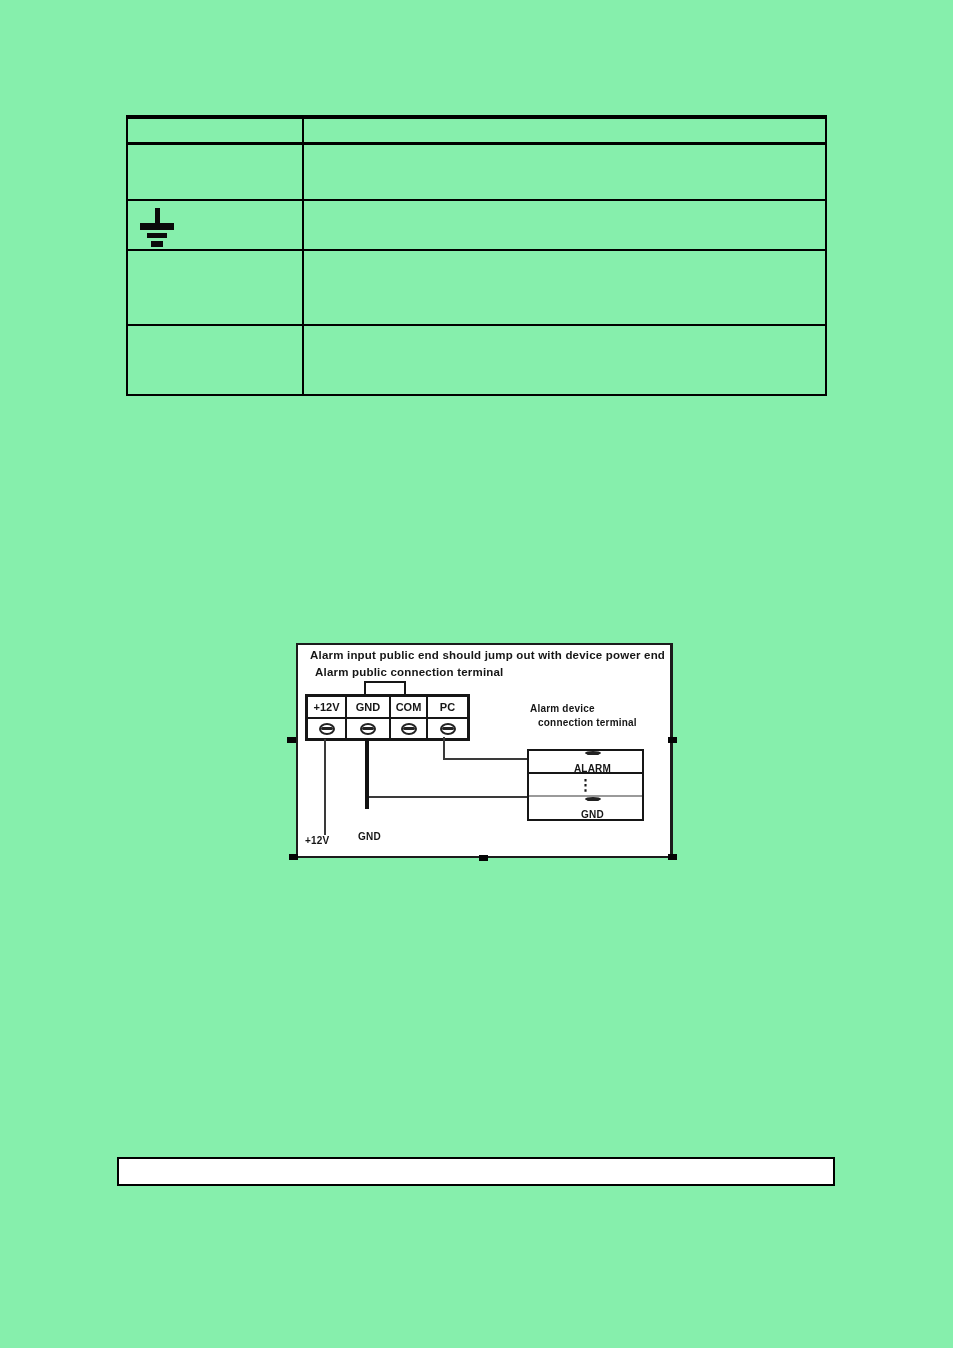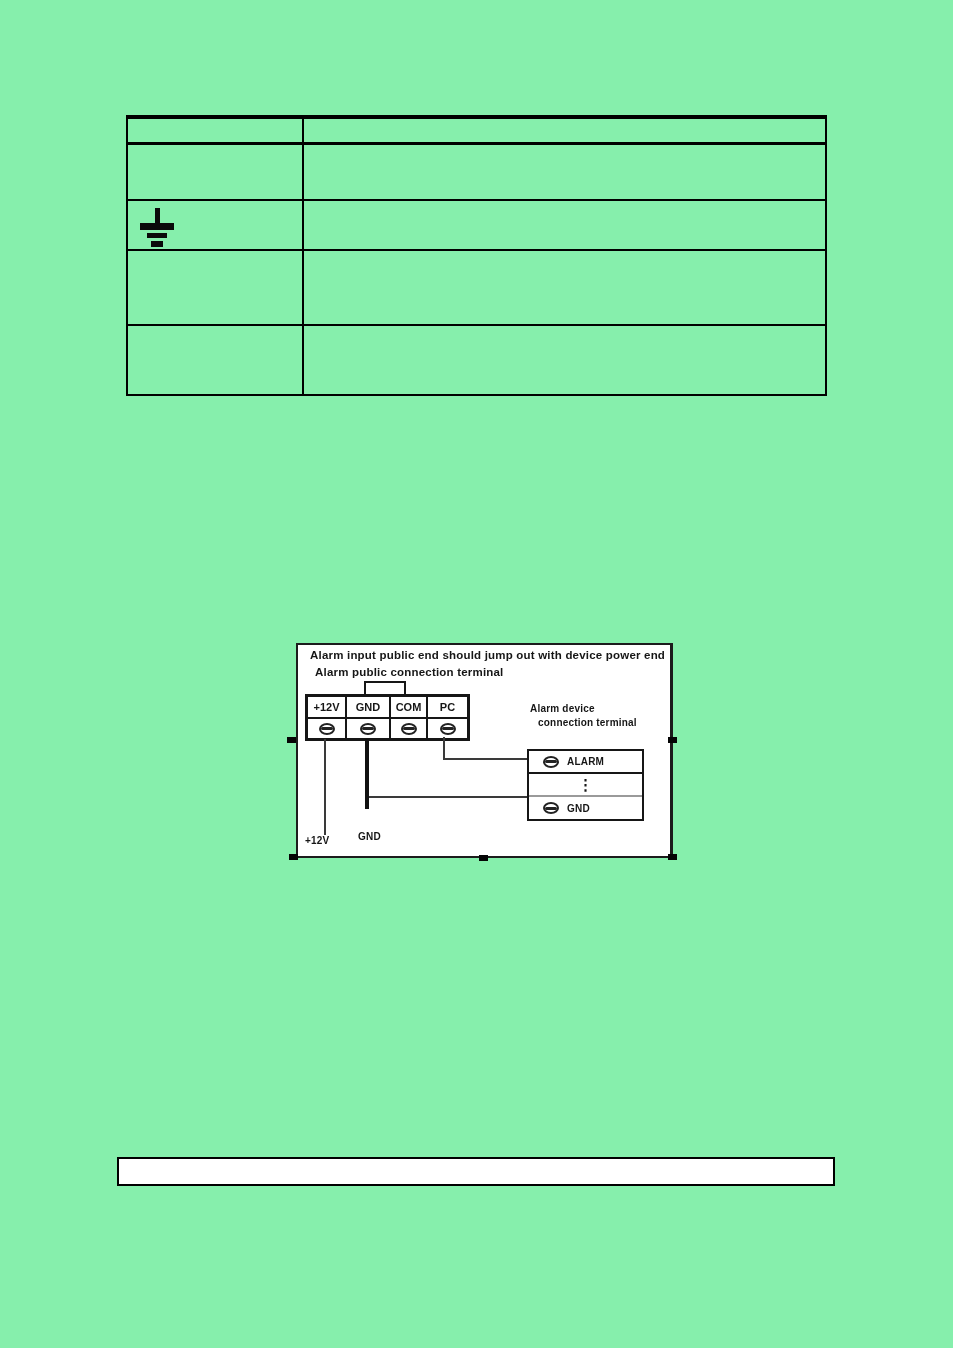--- a/index.html
+++ b/index.html
@@ -48,21 +48,21 @@
   .tlabel { font-weight:bold; font-size:11px; color:#161616; }
 
   .screw { width:12px; height:8px; border:2px solid #222; border-radius:50%; position:relative; }
   .screw::after { content:""; position:absolute; left:0px; right:0px; top:50%;
                   margin-top:-1.5px; height:3px; background:#222; border-radius:2px; }
 
   .devlabel1 { left:232px; top:58px; }
   .devlabel2 { left:240px; top:72px; }
 
   .alarmbox { left:229px; top:104px; width:113px; height:68px; border:2px solid #161616; }
-  .alarmrow { position:absolute; left:0; right:0; display:flex; align-items:center; gap:8px; padding-left:14px; }
+  .alarmrow { position:absolute; left:0; right:0; display:flex; align-items:center; gap:8px; padding-left:14px;flex-direction:column; }
   .row-alarm { top:0; height:21px; border-bottom:2px solid #161616; }
   .row-dots  { top:23px; height:21px; border-bottom:2px solid #9a9a9a; justify-content:center; padding-left:0; }
   .row-gnd   { top:46px; height:22px; }
   .dots { font-weight:bold; font-size:15px; line-height:10px; letter-spacing:0; color:#161616; }
 
   .wire { background:#3a3a3a; }
   .wire-12v   { left:26px;  top:94px;  width:2px;  height:96px; }
   .wire-gnd-v { left:67px;  top:94px;  width:4px;  height:70px; background:#111; }
   .wire-gnd-h { left:71px;  top:151px; width:158px; height:2px; }
   .wire-pc-v  { left:145px; top:92px;  width:2px;  height:23px; }

